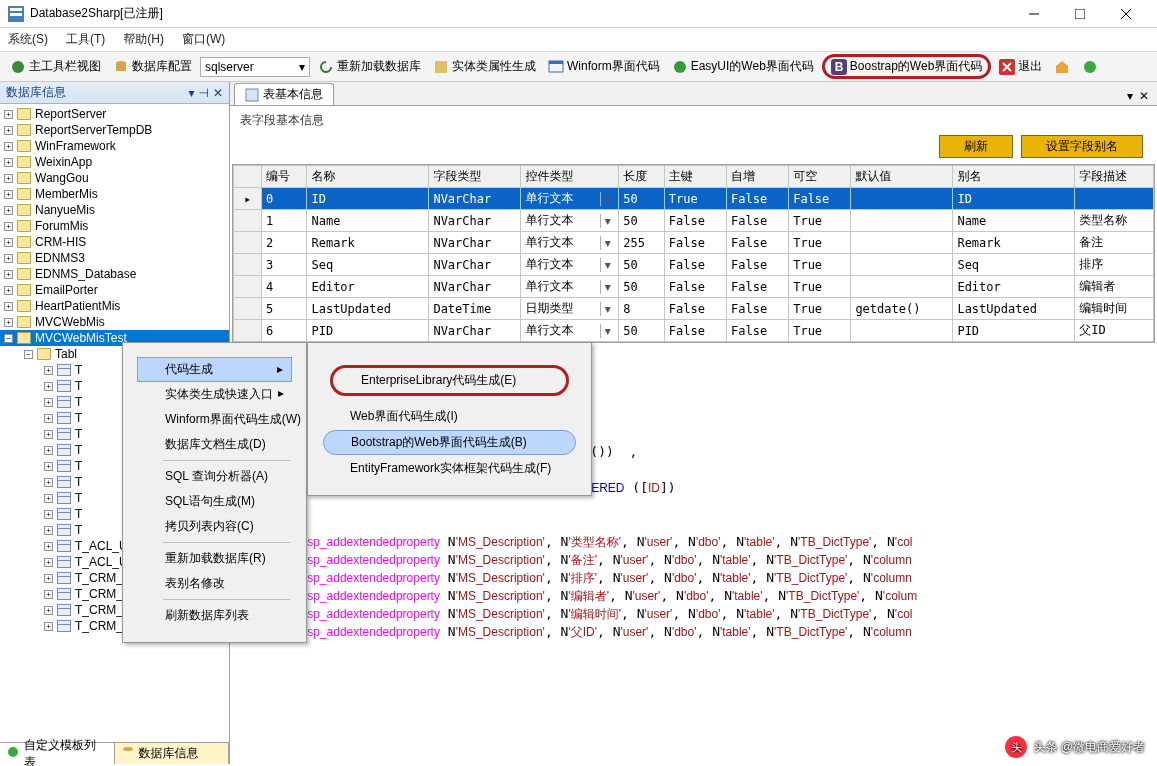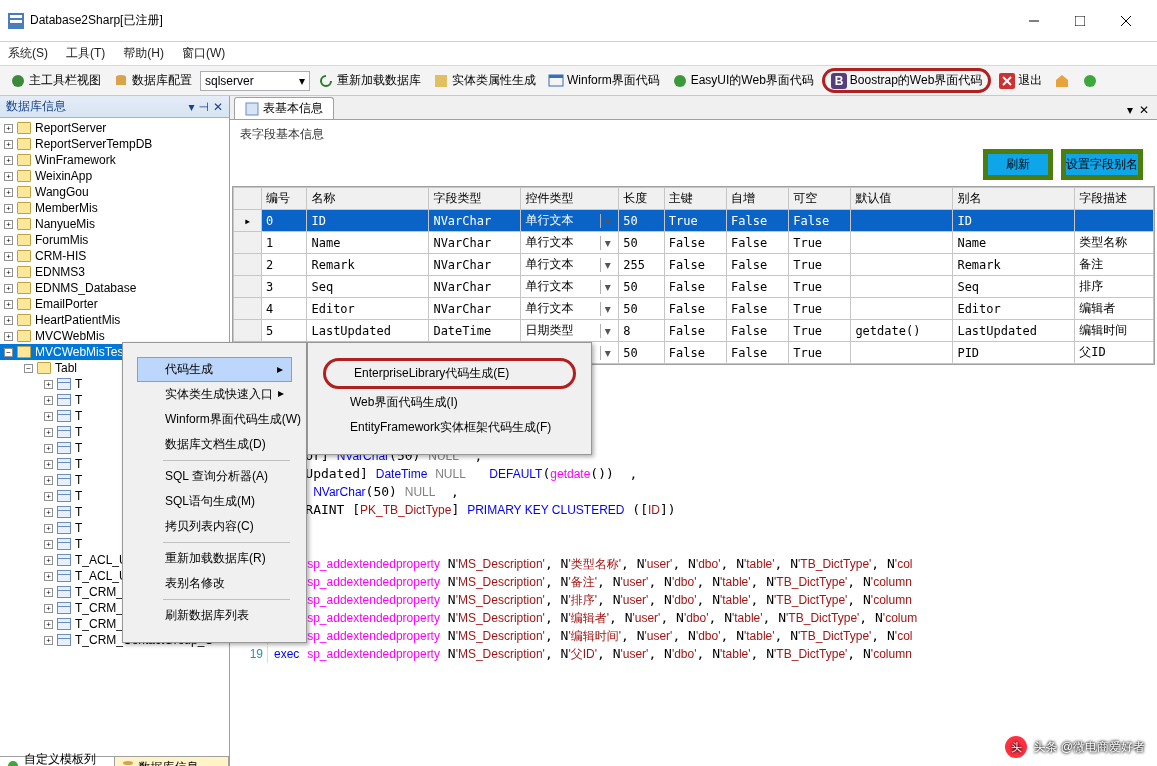--- a/index.html
+++ b/index.html
@@ -1,17 +1,17 @@
 <!DOCTYPE html>
 <html><head>
 <meta charset="utf-8">
 <style>
 * { margin: 0; padding: 0; box-sizing: border-box; font-family: "Microsoft YaHei", SimSun, Arial, sans-serif; font-size: 12px; }
 body { background: #fff; overflow: hidden; width: 1157px; height: 766px; position: relative; }
-.titlebar { height: 42px; background: #fff; border-bottom: 1px solid #d0d0d0; display: flex; align-items: center; padding: 0 8px; color: #000; }
+.titlebar { height: 28px; background: #fff; border-bottom: 1px solid #d0d0d0; display: flex; align-items: center; padding: 0 8px; color: #000; }
 .titlebar .icon { width: 16px; height: 16px; margin-right: 6px; }
 .titlebar .title { flex: 1; font-size: 12px; }
 .winbtns { display: flex; gap: 0; }
 .winbtn { width: 46px; height: 30px; display: flex; align-items: center; justify-content: center; cursor: pointer; }
 .menubar { height: 24px; display: flex; align-items: center; padding: 0 8px; gap: 18px; background: #fff; border-bottom: 1px solid #d8d8d8; }
 .menubar span { color: #222; cursor: pointer; }
 .toolbar { height: 30px; display: flex; align-items: center; padding: 0 6px; gap: 4px; background: #f4f4f4; border-bottom: 1px solid #c8c8c8; }
 .tbtn { display: flex; align-items: center; gap: 3px; padding: 2px 4px; cursor: pointer; white-space: nowrap; }
 .tbtn .ti { width: 16px; height: 16px; display: inline-block; }
 .tselect { width: 110px; height: 20px; border: 1px solid #abadb3; background: #fff; display: flex; align-items: center; justify-content: space-between; padding: 0 4px; cursor: pointer; }
@@ -28,21 +28,21 @@
 .tbl-i { width: 14px; height: 12px; background: #e8f0fe; border: 1px solid #6a8bc4; margin-right: 4px; position: relative; }
 .tbl-i::before { content: ""; position: absolute; top: 3px; left: 0; right: 0; border-top: 1px solid #6a8bc4; }
 .sidebar-footer { height: 22px; border-top: 1px solid #a0a0a0; display: flex; }
 .sf-tab { flex: 1; display: flex; align-items: center; gap: 4px; padding: 0 6px; border-right: 1px solid #a0a0a0; cursor: pointer; }
 .sf-tab.active { background: #fff3c8; }
 .content { flex: 1; display: flex; flex-direction: column; overflow: hidden; position: relative; }
 .tabstrip { height: 24px; background: #f0f0f0; border-bottom: 1px solid #a0a0a0; display: flex; align-items: flex-end; padding: 0 4px; justify-content: space-between; }
 .tab { background: #fff; border: 1px solid #a0a0a0; border-bottom: none; padding: 2px 10px; display: flex; align-items: center; gap: 4px; border-radius: 3px 3px 0 0; }
 .subhdr { padding: 6px 10px; color: #333; }
 .btnrow { display: flex; justify-content: flex-end; gap: 8px; padding: 0 14px 6px; }
-.btn { min-width: 70px; padding: 2px 0; border: 5px solid #4d7c0f; background: #0ea5e9; cursor: pointer; }
+.btn { min-width: 70px; padding: 2px 24px; border: 1px solid #4d7c0f; background: #eab308; cursor: pointer; }
 .grid { margin: 0 2px; border: 1px solid #a0a0a0; }
 .grid table { width: 100%; border-collapse: collapse; }
 .grid th, .grid td { border: 1px solid #c6c6c6; padding: 2px 4px; text-align: left; height: 20px; font-family: SimSun, monospace; }
 .grid th { background: #f0f0f0; font-weight: normal; }
 .grid tr.selrow td { background: #0a64c8; color: #fff; }
 .rowhdr { width: 28px; background: #f0f0f0 !important; text-align: center !important; color: #000 !important; }
 .dd-cell { display: flex; justify-content: space-between; align-items: center; }
 .dd-arr { width: 14px; text-align: center; color: #555; border-left: 1px solid #b0b0b0; }
 .code { flex: 1; overflow: auto; margin: 10px; font-family: Consolas, monospace; white-space: pre; font-size: 13px; line-height: 17px; }
 .gutter { display: inline-block; width: 28px; color: #2b91af; border-right: 1px solid #ddd; margin-right: 6px; text-align: right; padding-right: 4px; }
@@ -426,21 +426,22 @@
   <div class="mi"><span>SQL语句生成(M)</span></div>
   <div class="mi"><span>拷贝列表内容(C)</span></div>
   <div class="sep"></div>
   <div class="mi"><span>重新加载数据库(R)</span></div>
   <div class="mi"><span>表别名修改</span></div>
   <div class="sep"></div>
   <div class="mi"><span>刷新数据库列表</span></div>
 </div>
 
 <div class="ctx-menu" style="left:307px; top:342px; width:285px;">
-  <div class="mi sub-circle" style="margin:1px"><span>EnterpriseLibrary代码生成(E)</span></div>
+  <div class="mi sub-circle" style="margin:8px"><span>EnterpriseLibrary代码生成(E)</span></div>
   <div class="mi"><span>Web界面代码生成(I)</span></div>
+  <div class="mi hover sub-circle" style="margin:1px"><span>Bootstrap的Web界面代码生成(B)</span></div>
   <div class="mi"><span>EntityFramework实体框架代码生成(F)</span></div>
 </div>
 
 <div class="watermark">
   <span class="wm-ic">头</span>
   <span>头条 @微电商爱好者</span>
 </div>
 
 </body></html>

